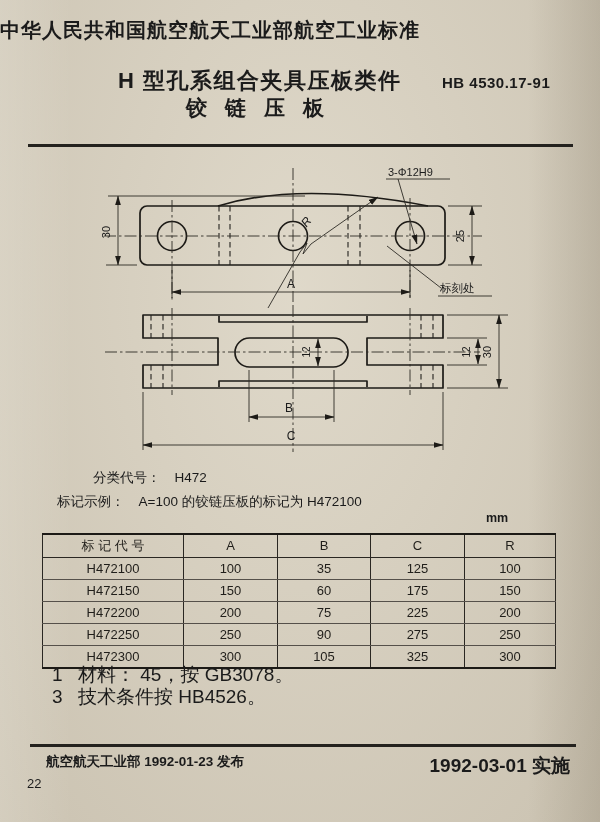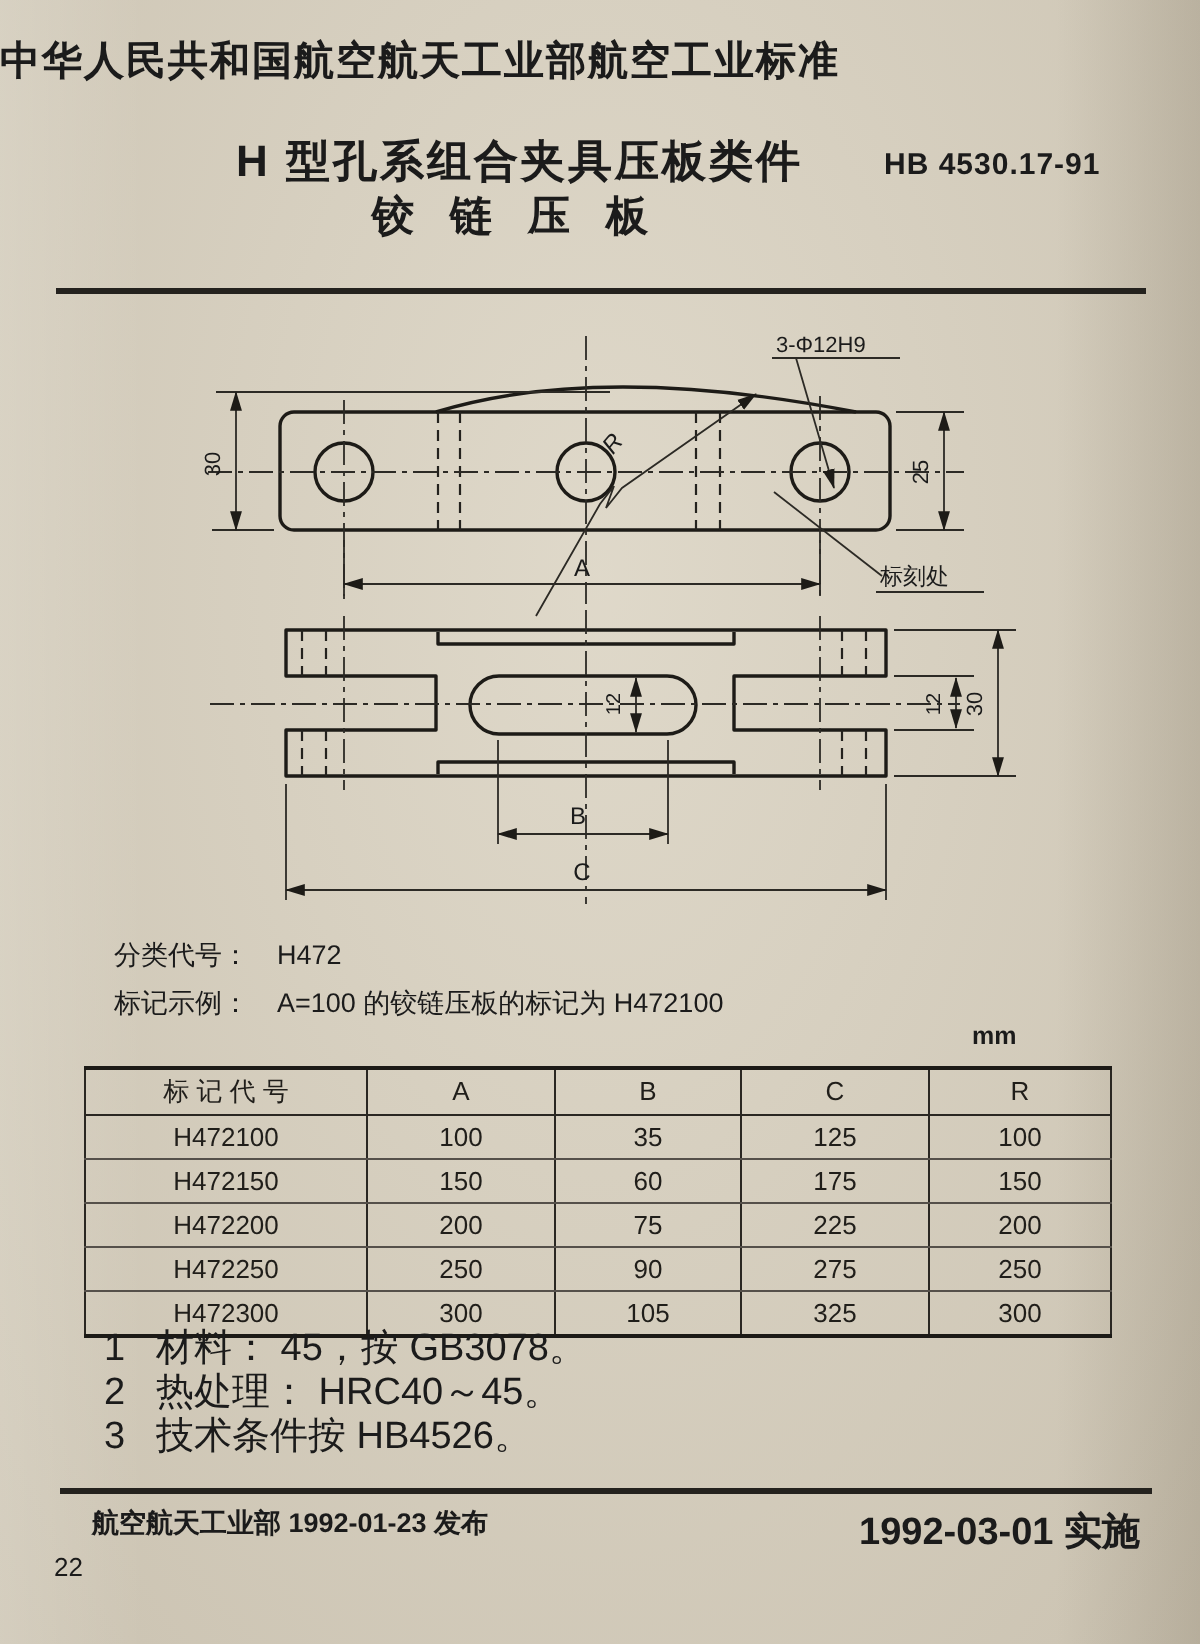--- a/index.html
+++ b/index.html
@@ -143,21 +143,21 @@
       <line class="thin" x1="447" y1="388" x2="508" y2="388"></line>
       <line class="thin" x1="499" y1="315" x2="499" y2="388" marker-start="url(#ah)" marker-end="url(#ah)"></line>
     </g>
     <text font-size="10" text-anchor="middle" transform="rotate(-90 310 352)" x="310" y="352">12</text>
     <text font-size="12" text-anchor="middle" x="289" y="412">B</text>
     <text font-size="12" text-anchor="middle" x="291" y="440">C</text>
     <text font-size="10" text-anchor="middle" transform="rotate(-90 470 352)" x="470" y="352">12</text>
     <text font-size="11" text-anchor="middle" transform="rotate(-90 491 352)" x="491" y="352">30</text>
   </svg>
 
-  <div class="abs cls-line" style="top:469px;">
+  <div class="abs cls-line" style="top:469px;margin-left:36px;">
     <span>分类代号：</span><span class="gap"></span><span>H472</span>
   </div>
   <div class="abs cls-line" style="top:493px;">
     <span>标记示例：</span><span class="gap"></span><span>A=100 的铰链压板的标记为 H472100</span>
   </div>
 
   <div class="abs mm-label">mm</div>
 
   <div class="abs tbl-wrap">
     <table class="spec">
@@ -215,23 +215,20 @@
         </tr>
       </tbody>
     </table>
   </div>
 
   <div class="abs notes">
     <div class="note-line">
       <span class="note-no">1</span><span>材料： 45，按 GB3078。</span>
     </div>
     <div class="note-line">
-      <span class="note-no">2</span><span>热处理： HRC40～45。</span>
-    </div>
-    <div class="note-line">
       <span class="note-no">3</span><span>技术条件按 HB4526。</span>
     </div>
   </div>
 
   <div class="abs foot-rule"></div>
   <div class="abs foot-left">航空航天工业部 1992-01-23 发布</div>
   <div class="abs foot-right">1992-03-01 实施</div>
   <div class="abs page-no">22</div>
 
 </div>

